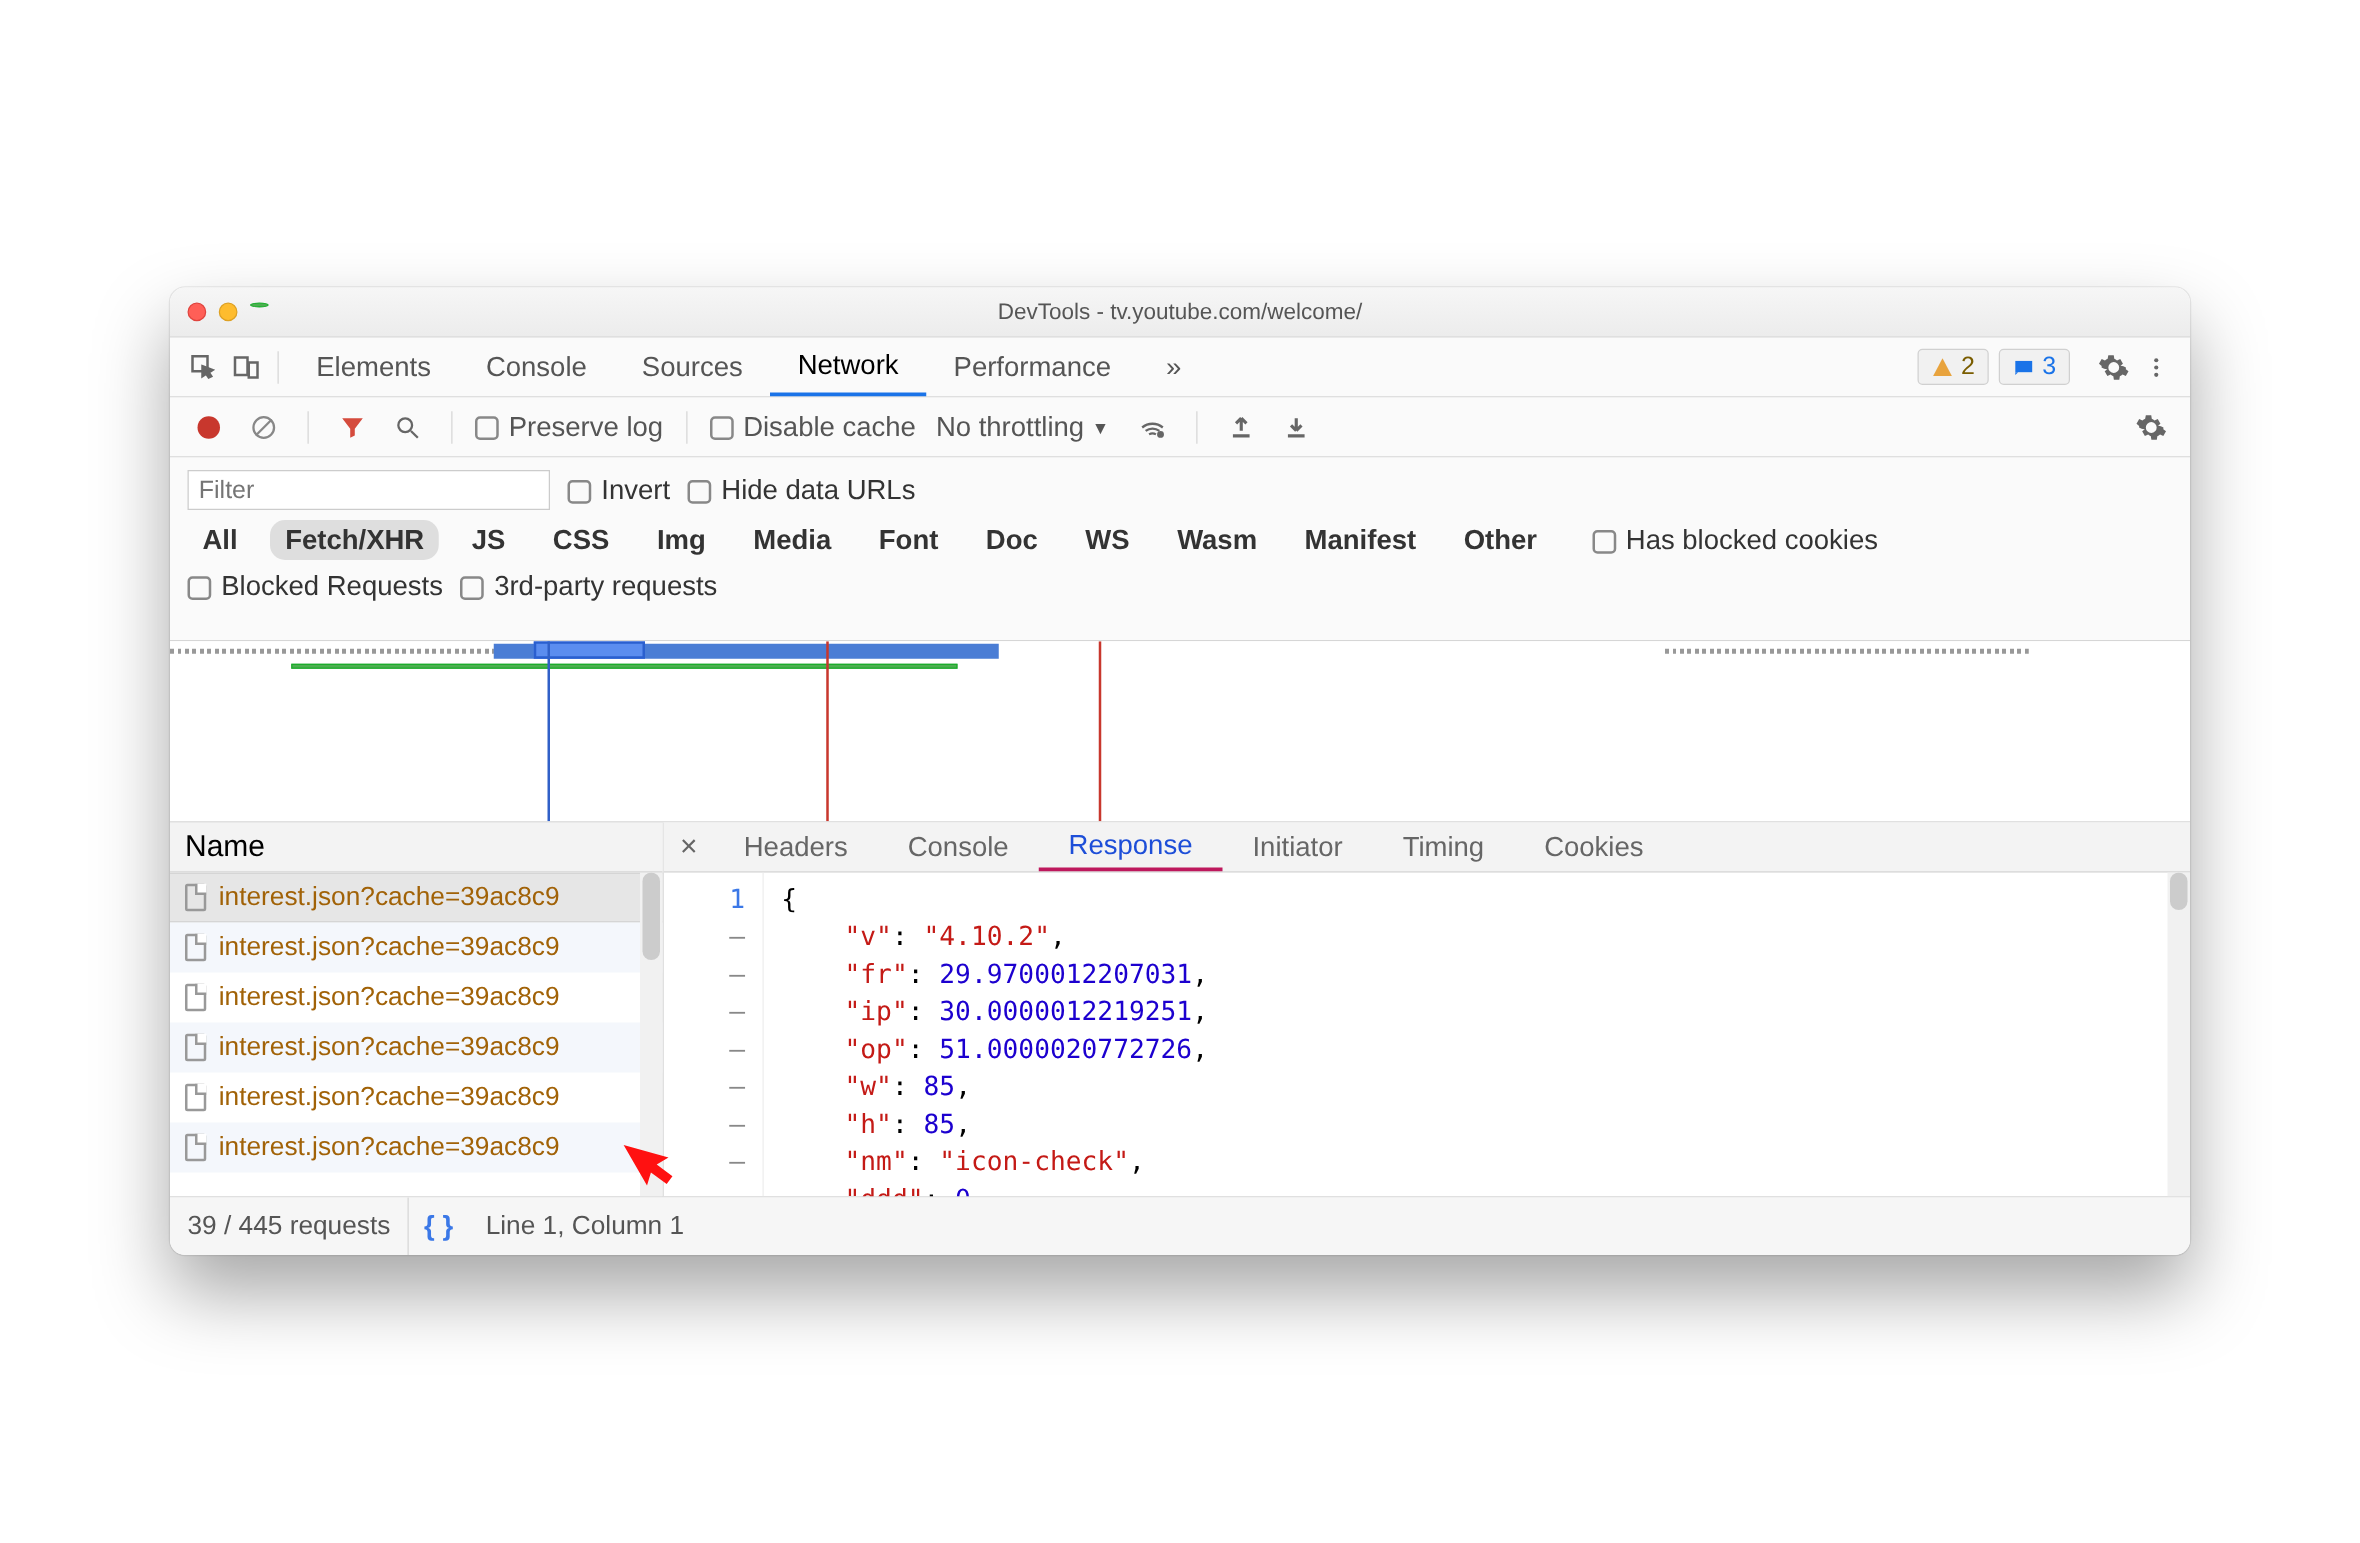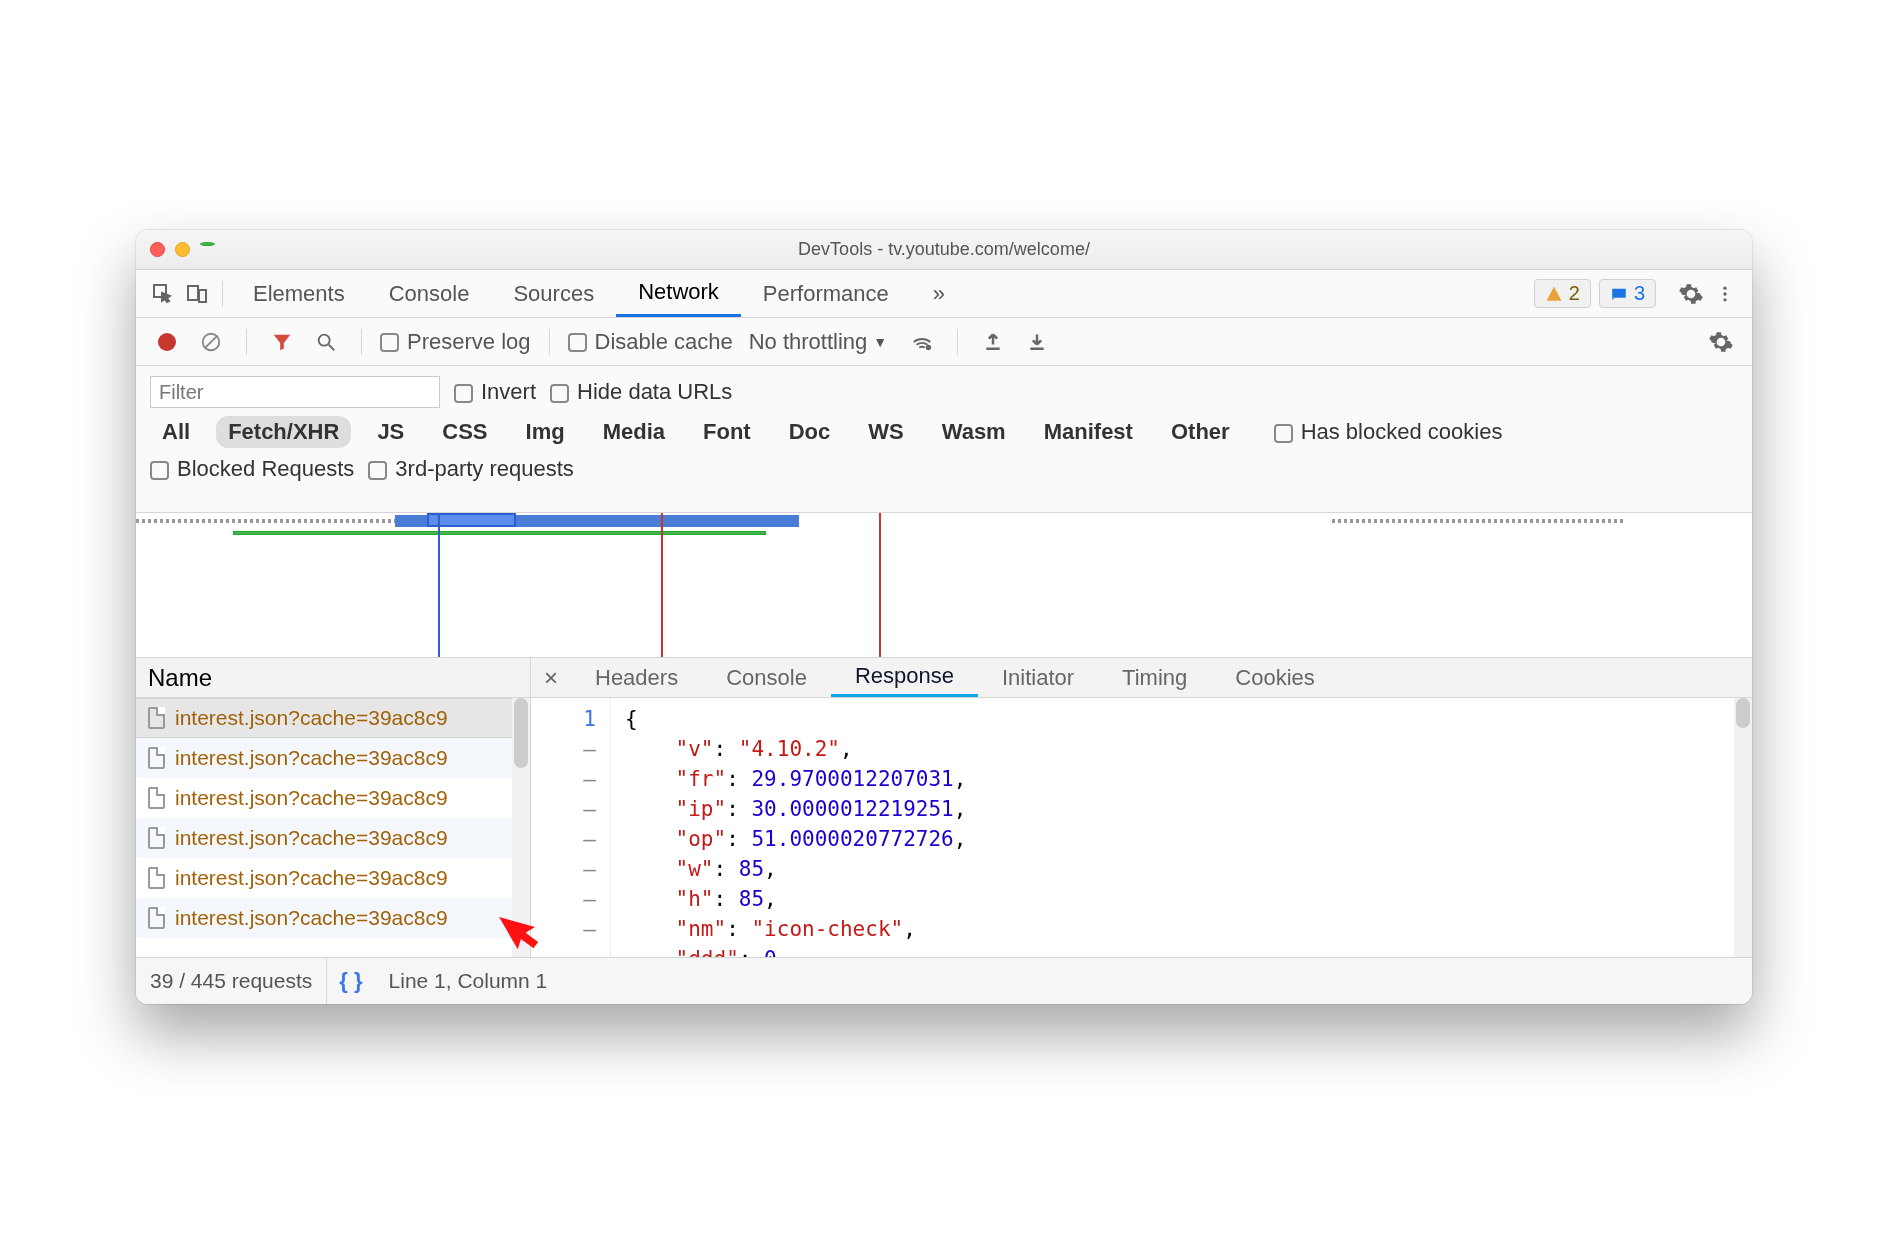--- a/index.html
+++ b/index.html
@@ -108,21 +108,21 @@
   .reqrow.sel { background:#e6e6e6; border-top:1px solid #d0d0d0; border-bottom:1px solid #d0d0d0;}
   .reqrow:nth-child(even):not(.sel) { background:#f4f7fc; }
   .doc-icon { width:17px; height:22px; border:2px solid #999; border-radius:2px; position:relative;}
   .doc-icon::after { content:""; position:absolute; right:-2px; top:-2px; width:7px; height:7px; background:#fff; border-left:2px solid #999; border-bottom:2px solid #999;}
   .req-scroll { position:absolute; right:0; top:0; bottom:0; width:18px; background:#f1f1f1;}
   .req-thumb { position:absolute; right:2px; top:0; width:14px; height:70px; background:#ccc; border-radius:7px;}
 
   .right { flex:1; display:flex; flex-direction:column; position:relative;}
   .right-head { height:40px; border-bottom:1px solid #d6d6d6; background:#f3f3f3; display:flex; align-items:center; font-size:22px; color:#666; gap:0;}
   .right-head .rtab { padding:0 24px; height:100%; display:flex; align-items:center;}
-  .right-head .rtab.active { color:#0f172a; border-bottom:3px solid #0ea5e9;}
+  .right-head .rtab.active { color:#1d4ed8; border-bottom:3px solid #be185d;}
   .close-x { width:40px; text-align:center; font-size:24px; color:#666; }
 
   .code { flex:1; display:flex; font-family: Menlo, Consolas, monospace; font-size:21px; overflow:hidden; position:relative;}
   .gutter { width:80px; text-align:right; padding:6px 14px 0 0; color:#bbb; border-right:1px solid #eee; line-height:30px;}
   .gutter .ln1 { color:#3b78e7; }
   .gutter .collapse { color:#888;}
   .codebody { flex:1; padding:6px 0 0 14px; line-height:30px; white-space:pre;}
   .k { color:#c41a16; }
   .s { color:#c41a16; }
   .n { color:#1c00cf; }

